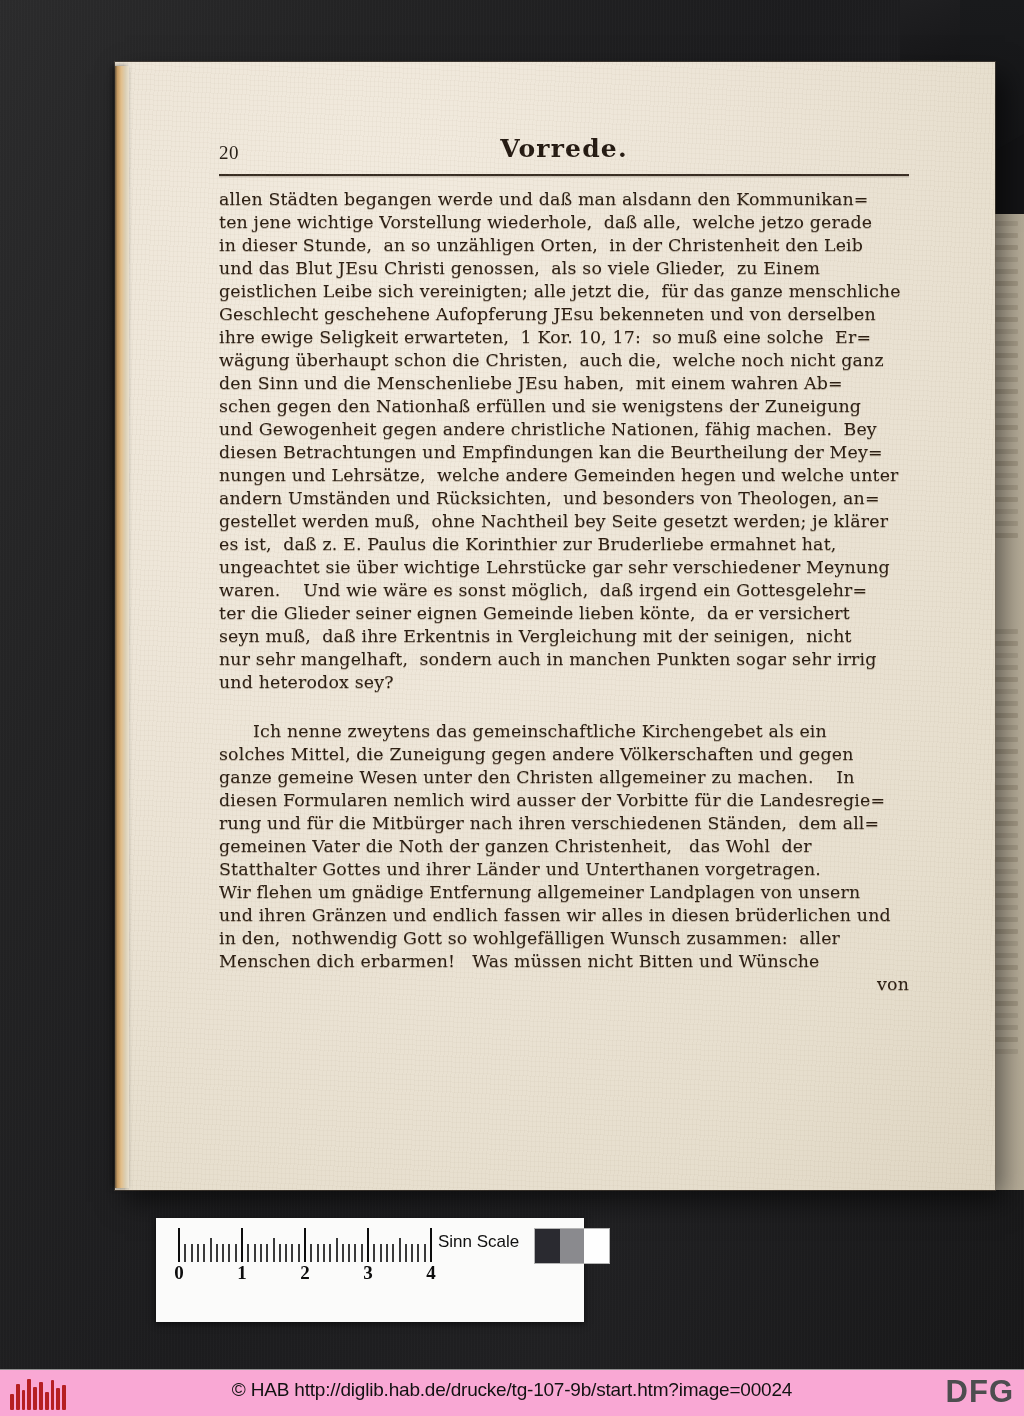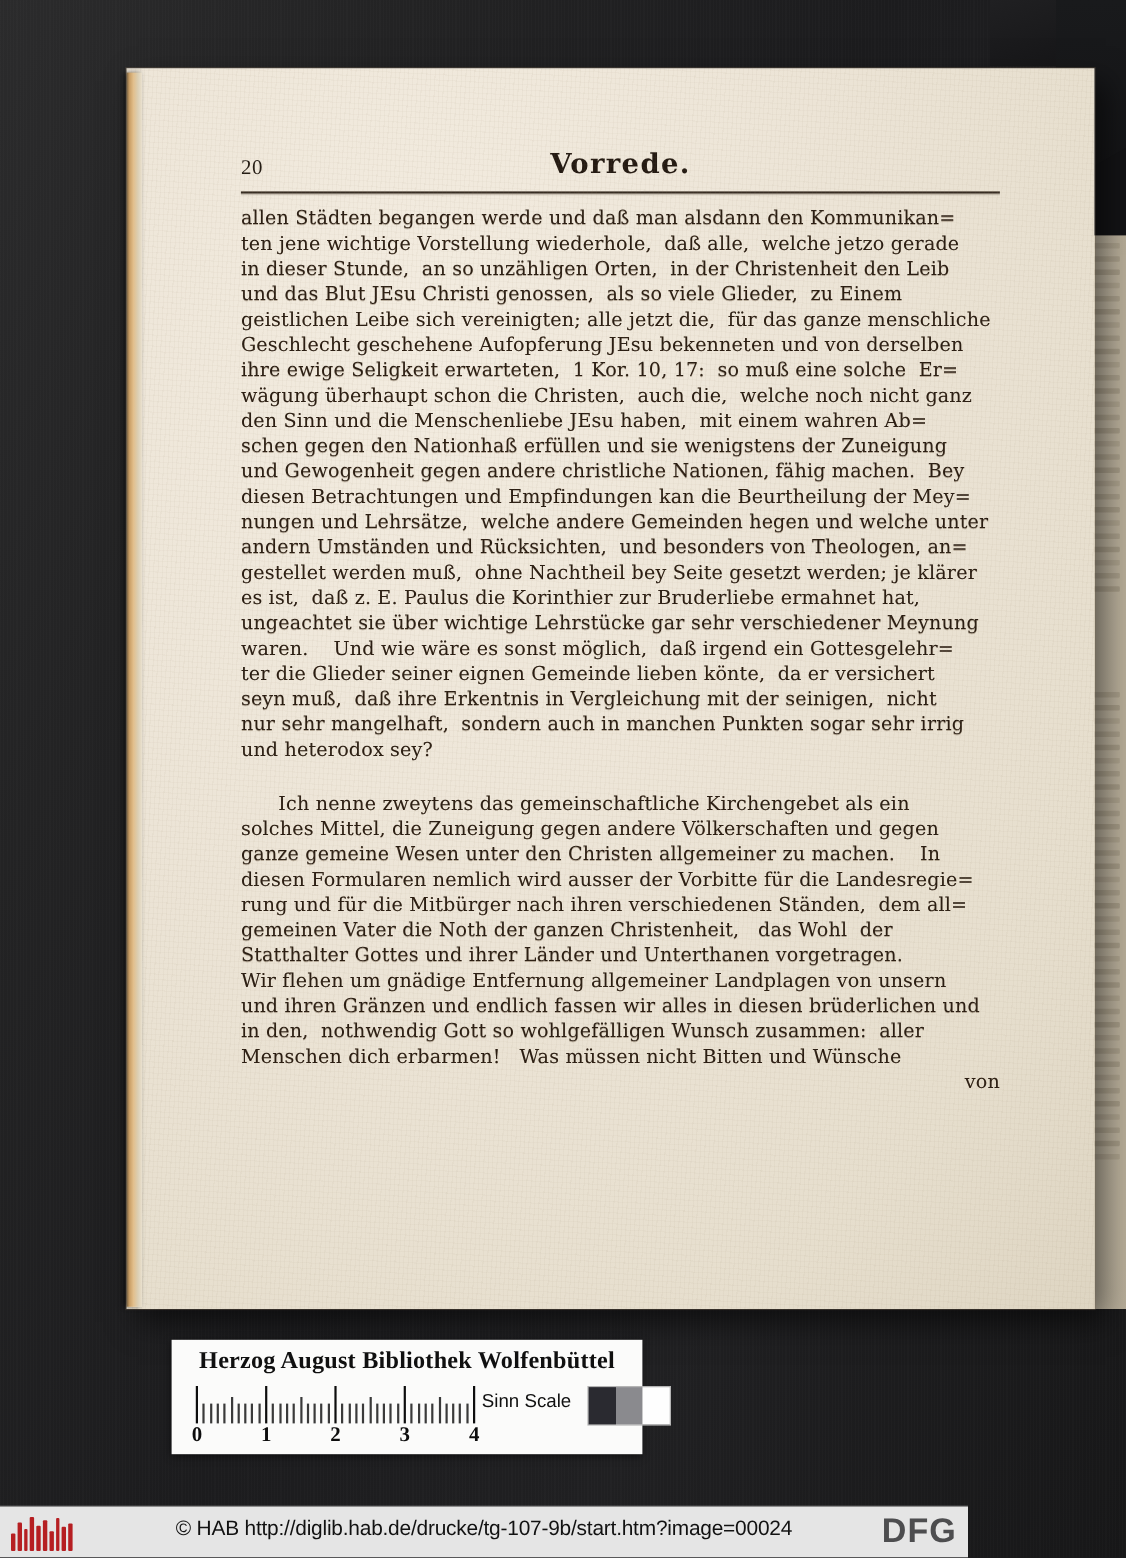--- a/index.html
+++ b/index.html
@@ -84,21 +84,21 @@
   .rulernums{position:absolute;left:22px;top:44px;width:252px;height:22px;}
   .rulernums span{position:absolute;font-family:"Liberation Serif",serif;font-weight:700;
     font-size:19px;color:#0d0d0d;transform:translateX(-50%);}
   .gray-label{position:absolute;left:282px;top:14px;font-family:"Liberation Sans",sans-serif;
     font-size:17px;color:#101010;}
   .patches{position:absolute;left:378px;top:10px;width:74px;height:34px;display:flex;
     border:1px solid #b4b4b4;}
   .patches i{display:block;flex:1;height:100%;}
 
   
-  .footer{position:absolute;left:0;bottom:0;width:880px;height:46px;background:#e5e5e5;
+  .footer{position:absolute;left:0;bottom:0;width:1024px;height:46px;background:#f9a8d4;
     border-top:1px solid #8e8e8e;}
   .footer-text{position:absolute;left:0;right:0;top:9px;text-align:center;
     font-family:"Liberation Sans",sans-serif;font-size:19px;color:#121212;letter-spacing:-.2px;}
   .hab-logo{position:absolute;left:10px;top:6px;width:56px;height:34px;display:flex;
     align-items:flex-end;gap:2px;}
   .hab-logo i{display:block;width:4px;background:#b61f22;border-radius:1px;}
   .dfg-logo{position:absolute;right:10px;top:4px;font-family:"Liberation Sans",sans-serif;
     font-weight:700;font-size:31px;color:#4d4d4f;letter-spacing:1px;}
 </style>
 </head>
@@ -228,21 +228,20 @@
         <div class="ln just">in den,  nothwendig Gott so wohlgefälligen Wunsch zusammen:  aller</div>
         <div class="ln just">Menschen dich erbarmen!   Was müssen nicht Bitten und Wünsche</div>
         <div class="ln right">von</div>
       </div>
 
   </div>
 </div>
 <div class="fore-edge"></div>
 
 <div class="scale-card">
-  <div class="scale-title">Herzog August Bibliothek Wolfenbüttel</div>
   <div class="scale-row">
     <div class="ruler" id="ruler">
         <div class="tick" style="left: 0px; height: 34px; background: rgb(13, 13, 13);"></div>
         <div class="tick" style="left: 6.3px; height: 18px; background: rgb(58, 58, 58);"></div>
         <div class="tick" style="left: 12.6px; height: 18px; background: rgb(58, 58, 58);"></div>
         <div class="tick" style="left: 18.9px; height: 18px; background: rgb(58, 58, 58);"></div>
         <div class="tick" style="left: 25.2px; height: 18px; background: rgb(58, 58, 58);"></div>
         <div class="tick" style="left: 31.5px; height: 24px; background: rgb(58, 58, 58);"></div>
         <div class="tick" style="left: 37.8px; height: 18px; background: rgb(58, 58, 58);"></div>
         <div class="tick" style="left: 44.1px; height: 18px; background: rgb(58, 58, 58);"></div>

